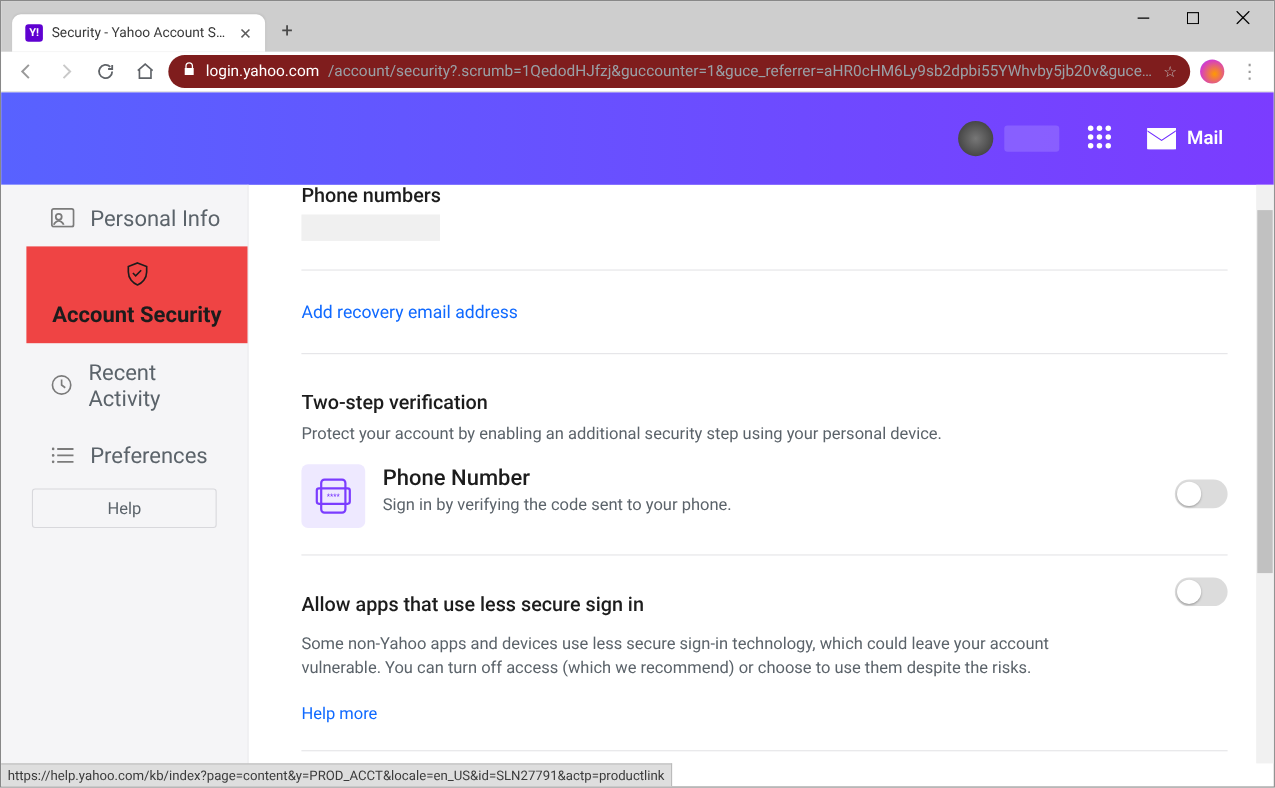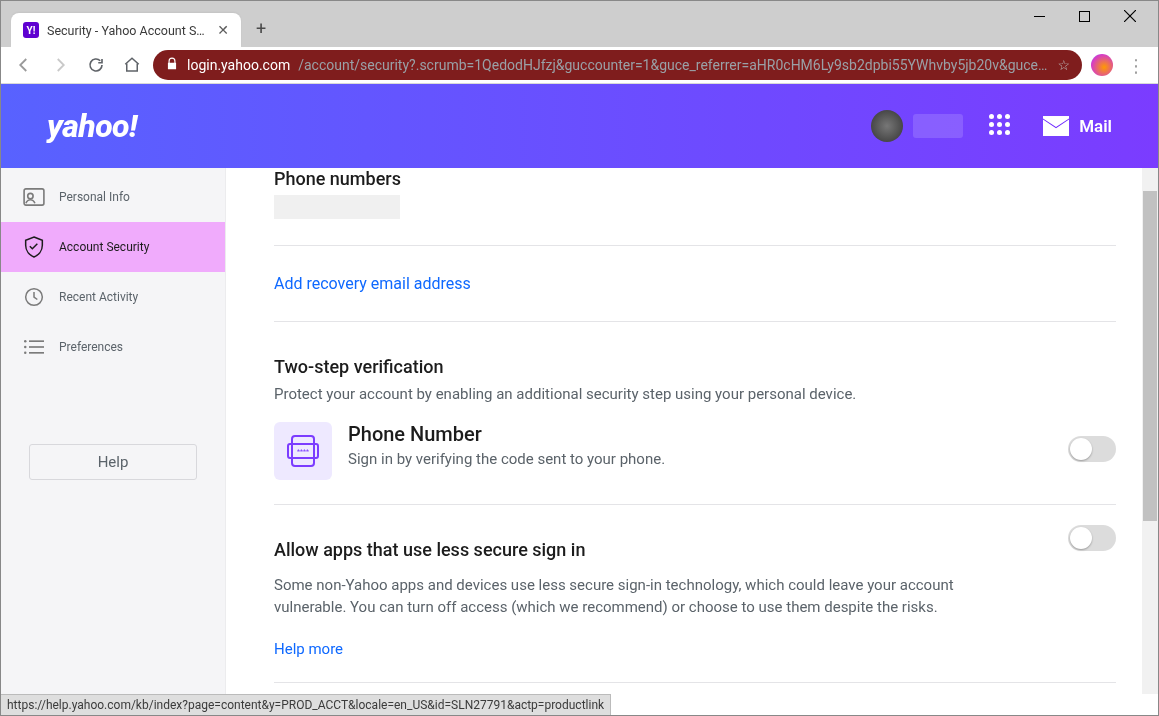--- a/index.html
+++ b/index.html
@@ -35,22 +35,22 @@
 .y-avatar{ width:32px;height:32px;border-radius:50%; background:radial-gradient(circle,#777,#333); background-size:cover; margin-right:10px;}
 .y-name{ width:50px;height:24px;background:rgba(255,255,255,.15); border-radius:3px; margin-right:26px;}
 .y-grid{ width:24px;height:24px; display:grid; grid-template-columns:repeat(3,5px); grid-template-rows:repeat(3,5px); gap:3px; margin-right:30px;}
 .y-grid span{ background:#fff; border-radius:50%;}
 .y-mail{ display:flex; align-items:center; gap:10px; color:#fff; font-size:17px; font-weight:600;}
 .y-mail svg{ width:26px;height:20px; fill:#fff;}
 
 
 .page { display:flex; height:calc(716px - 46px - 37px - 84px - 21px); }
 .sidebar { width:225px; background:#f5f5f7; border-right:1px solid #ececee; padding-top:4px; position:relative;}
-.side-item{ display:flex; align-items:center; gap:14px; padding:14px 22px; color:#5b636a; font-size:12px; }
-.side-item.active{ background:#f0abfc; color:#1c1c1c; font-weight:400; border-left:0; }
+.side-item{ display:flex; align-items:center; gap:14px; padding:14px 22px; color:#5b636a; font-size:20px;margin-left:23px; }
+.side-item.active{ background:#ef4444; color:#1c1c1c; font-weight:700; border-left:0;flex-direction:column; }
 .side-icon{ width:22px; height:22px; display:flex; align-items:center; justify-content:center;}
 .help-btn{ position:absolute; left:28px; right:28px; top:276px; height:36px; border:1px solid #d8d8dc; background:#fff0; color:#5b636a; border-radius:3px; display:flex; align-items:center; justify-content:center; font-size:15px; background:#f5f5f7;}
 
 .main{ flex:1; padding:0 26px 0 48px; overflow:hidden; position:relative;}
 .main-inner{ width:842px; }
 .sect{ border-bottom:1px solid #e4e4e7; padding:34px 0 24px; position:relative; }
 .sect.first{ padding-top:0;}
 .sect h3{ font-size:18px; font-weight:500; color:#1c1c1c; margin-bottom:6px;}
 .sect .desc{ font-size:15px; color:#5b636a; line-height:1.5; }
 .redacted{ width:126px;height:24px;background:#f0f0f0; margin-top:6px;}
@@ -133,21 +133,20 @@
       <span class="url-path">/account/security?.scrumb=1QedodHJfzj&amp;guccounter=1&amp;guce_referrer=aHR0cHM6Ly9sb2dpbi55YWhvby5jb20v&amp;guce_r…</span>
     <span class="star">☆</span>
   </div>
   <div class="tb-right">
       <div class="firefox-icon"></div>
     </div>
   <div class="tb-right tb-menu">⋮</div>
 </div>
 
 <div class="y-header">
-  <div class="y-logo">yahoo</div>
   <div class="y-spacer"></div>
   <div class="y-avatar"></div>
   <div class="y-name"></div>
   <div class="y-grid">
       <span></span>
       <span></span>
       <span></span>
       <span></span>
       <span></span>
       <span></span>

